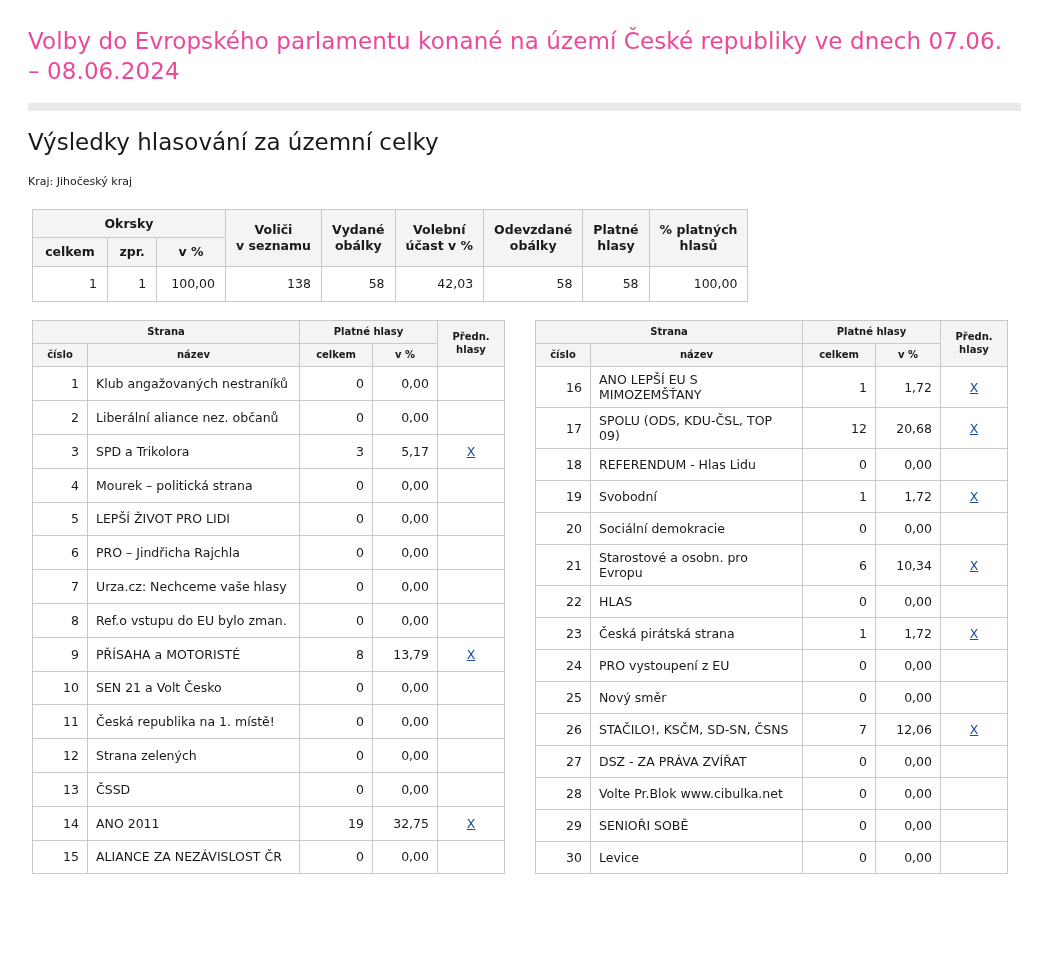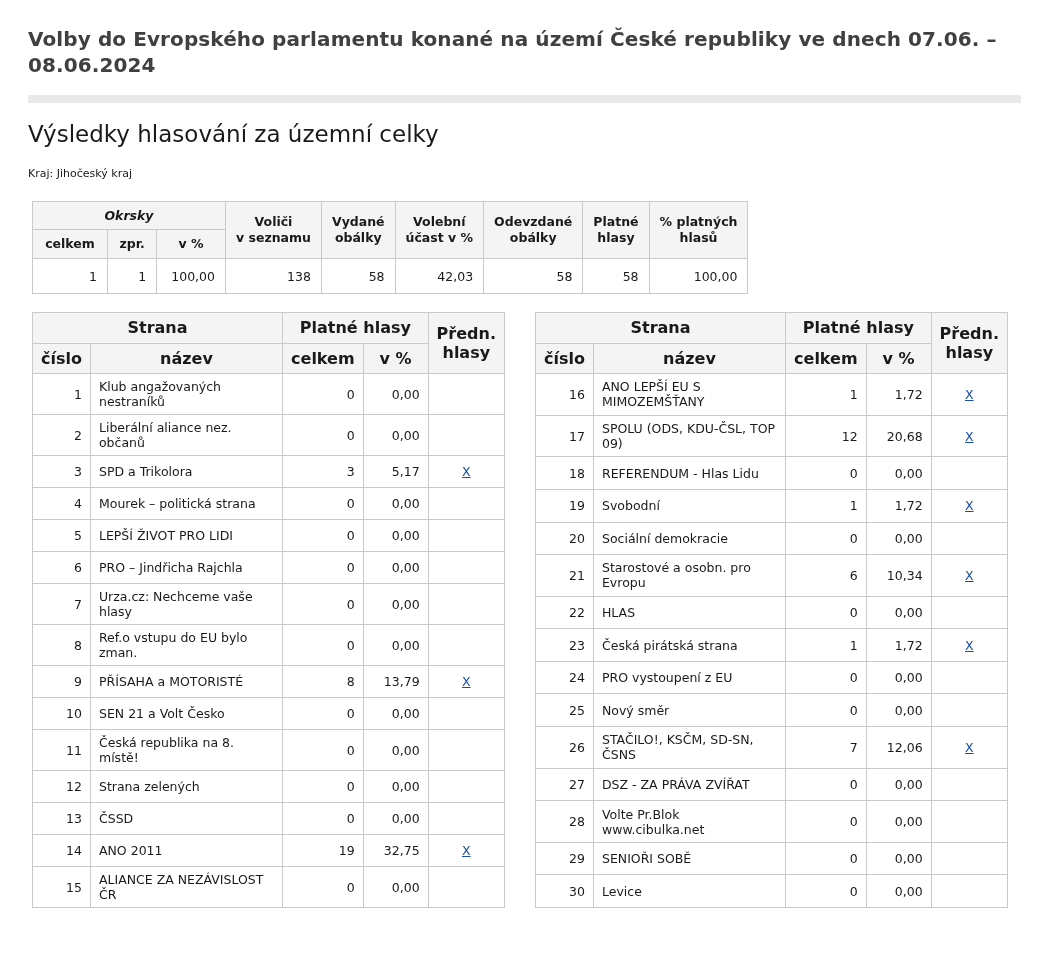--- a/index.html
+++ b/index.html
@@ -13,23 +13,23 @@
     font-family: "DejaVu Sans", "Liberation Sans", sans-serif;
     color: #1a1a1a;
     -webkit-font-smoothing: antialiased;
   }
   .page {
     padding: 18px 26px 10px 28px;
     box-sizing: border-box;
     width: 1047px;
   }
   h1.main-title {
-    color: #404040;
-    font-size: 20px;
-    font-weight: bold;
+    color: #ec4899;
+    font-size: 23px;
+    font-weight: normal;
     line-height: 1.32;
     margin: 8px 0 16px 0;
     letter-spacing: 0.1px;
   }
   .rule {
     height: 8px;
     background: #e9e9e9;
     border: 0;
     margin: 0 0 18px 0;
   }
@@ -81,39 +81,39 @@
   }
   .party-table th, .party-table td {
     border: 1px solid #c9c9c9;
     padding: 5px 8px;
   }
   .party-table th {
     background: #f4f4f4;
     font-weight: bold;
     text-align: center;
     line-height: 1.22;
-    font-size: 16px;
+    font-size: 10px;
   }
   .party-table td {
     background: #ffffff;
     font-size: 12.5px;
     height: 21px;
   }
   .c-num { text-align: right; width: 38px; }
   .c-name { text-align: left; }
   .c-votes { text-align: right; width: 56px; }
   .c-pct { text-align: right; width: 48px; }
   .c-pref { text-align: center; width: 50px; }
   .pref-link {
     color: #1a4fa0;
     text-decoration: underline;
     cursor: pointer;
     font-size: 12.5px;
   }
-  .th-okrsky { width: 172px; font-style: italic; }
+  .th-okrsky { width: 172px; }
 </style>
 </head>
 <body>
 
 <div class="page">
 
   <h1 class="main-title">Volby do Evropského parlamentu konané na území České republiky ve dnech 07.06. – 08.06.2024</h1>
 
   <hr class="rule">
 
@@ -256,21 +256,21 @@
           </tr>
           <tr>
             <td class="c-num">10</td>
             <td class="c-name">SEN 21 a Volt Česko</td>
             <td class="c-votes">0</td>
             <td class="c-pct">0,00</td>
             <td class="c-pref"></td>
           </tr>
           <tr>
             <td class="c-num">11</td>
-            <td class="c-name">Česká republika na 8. místě!</td>
+            <td class="c-name">Česká republika na 1. místě!</td>
             <td class="c-votes">0</td>
             <td class="c-pct">0,00</td>
             <td class="c-pref"></td>
           </tr>
           <tr>
             <td class="c-num">12</td>
             <td class="c-name">Strana zelených</td>
             <td class="c-votes">0</td>
             <td class="c-pct">0,00</td>
             <td class="c-pref"></td>

